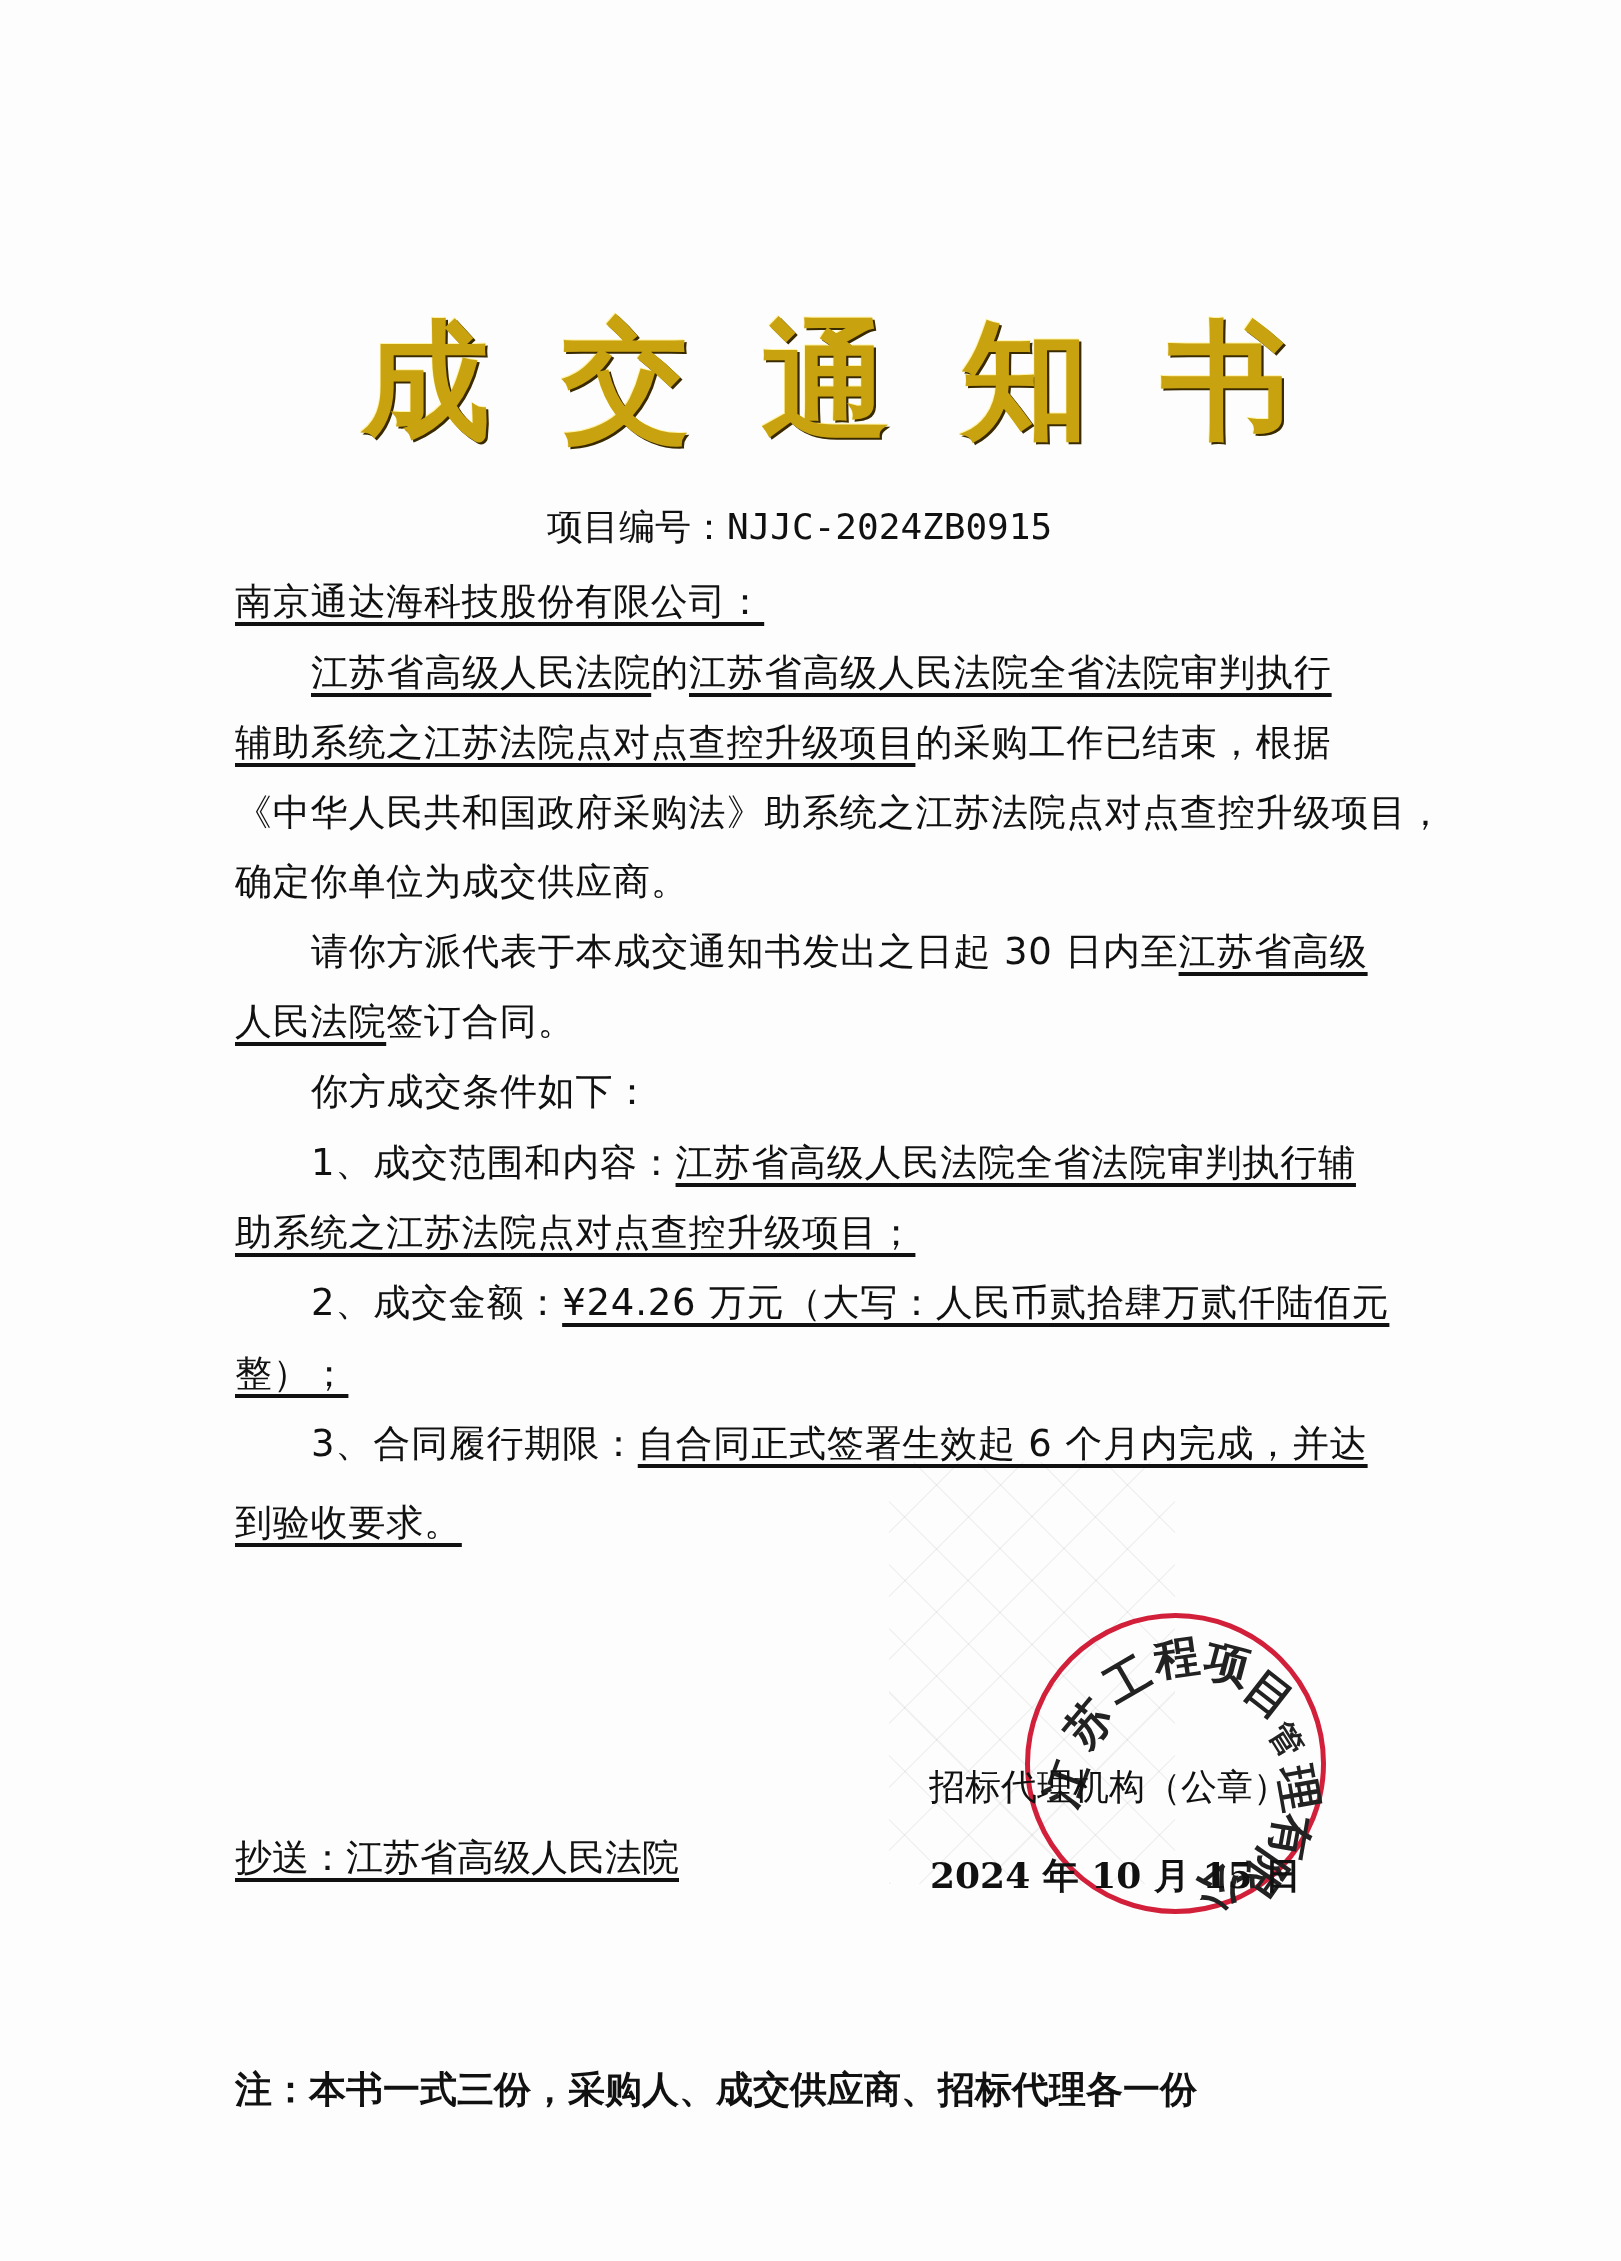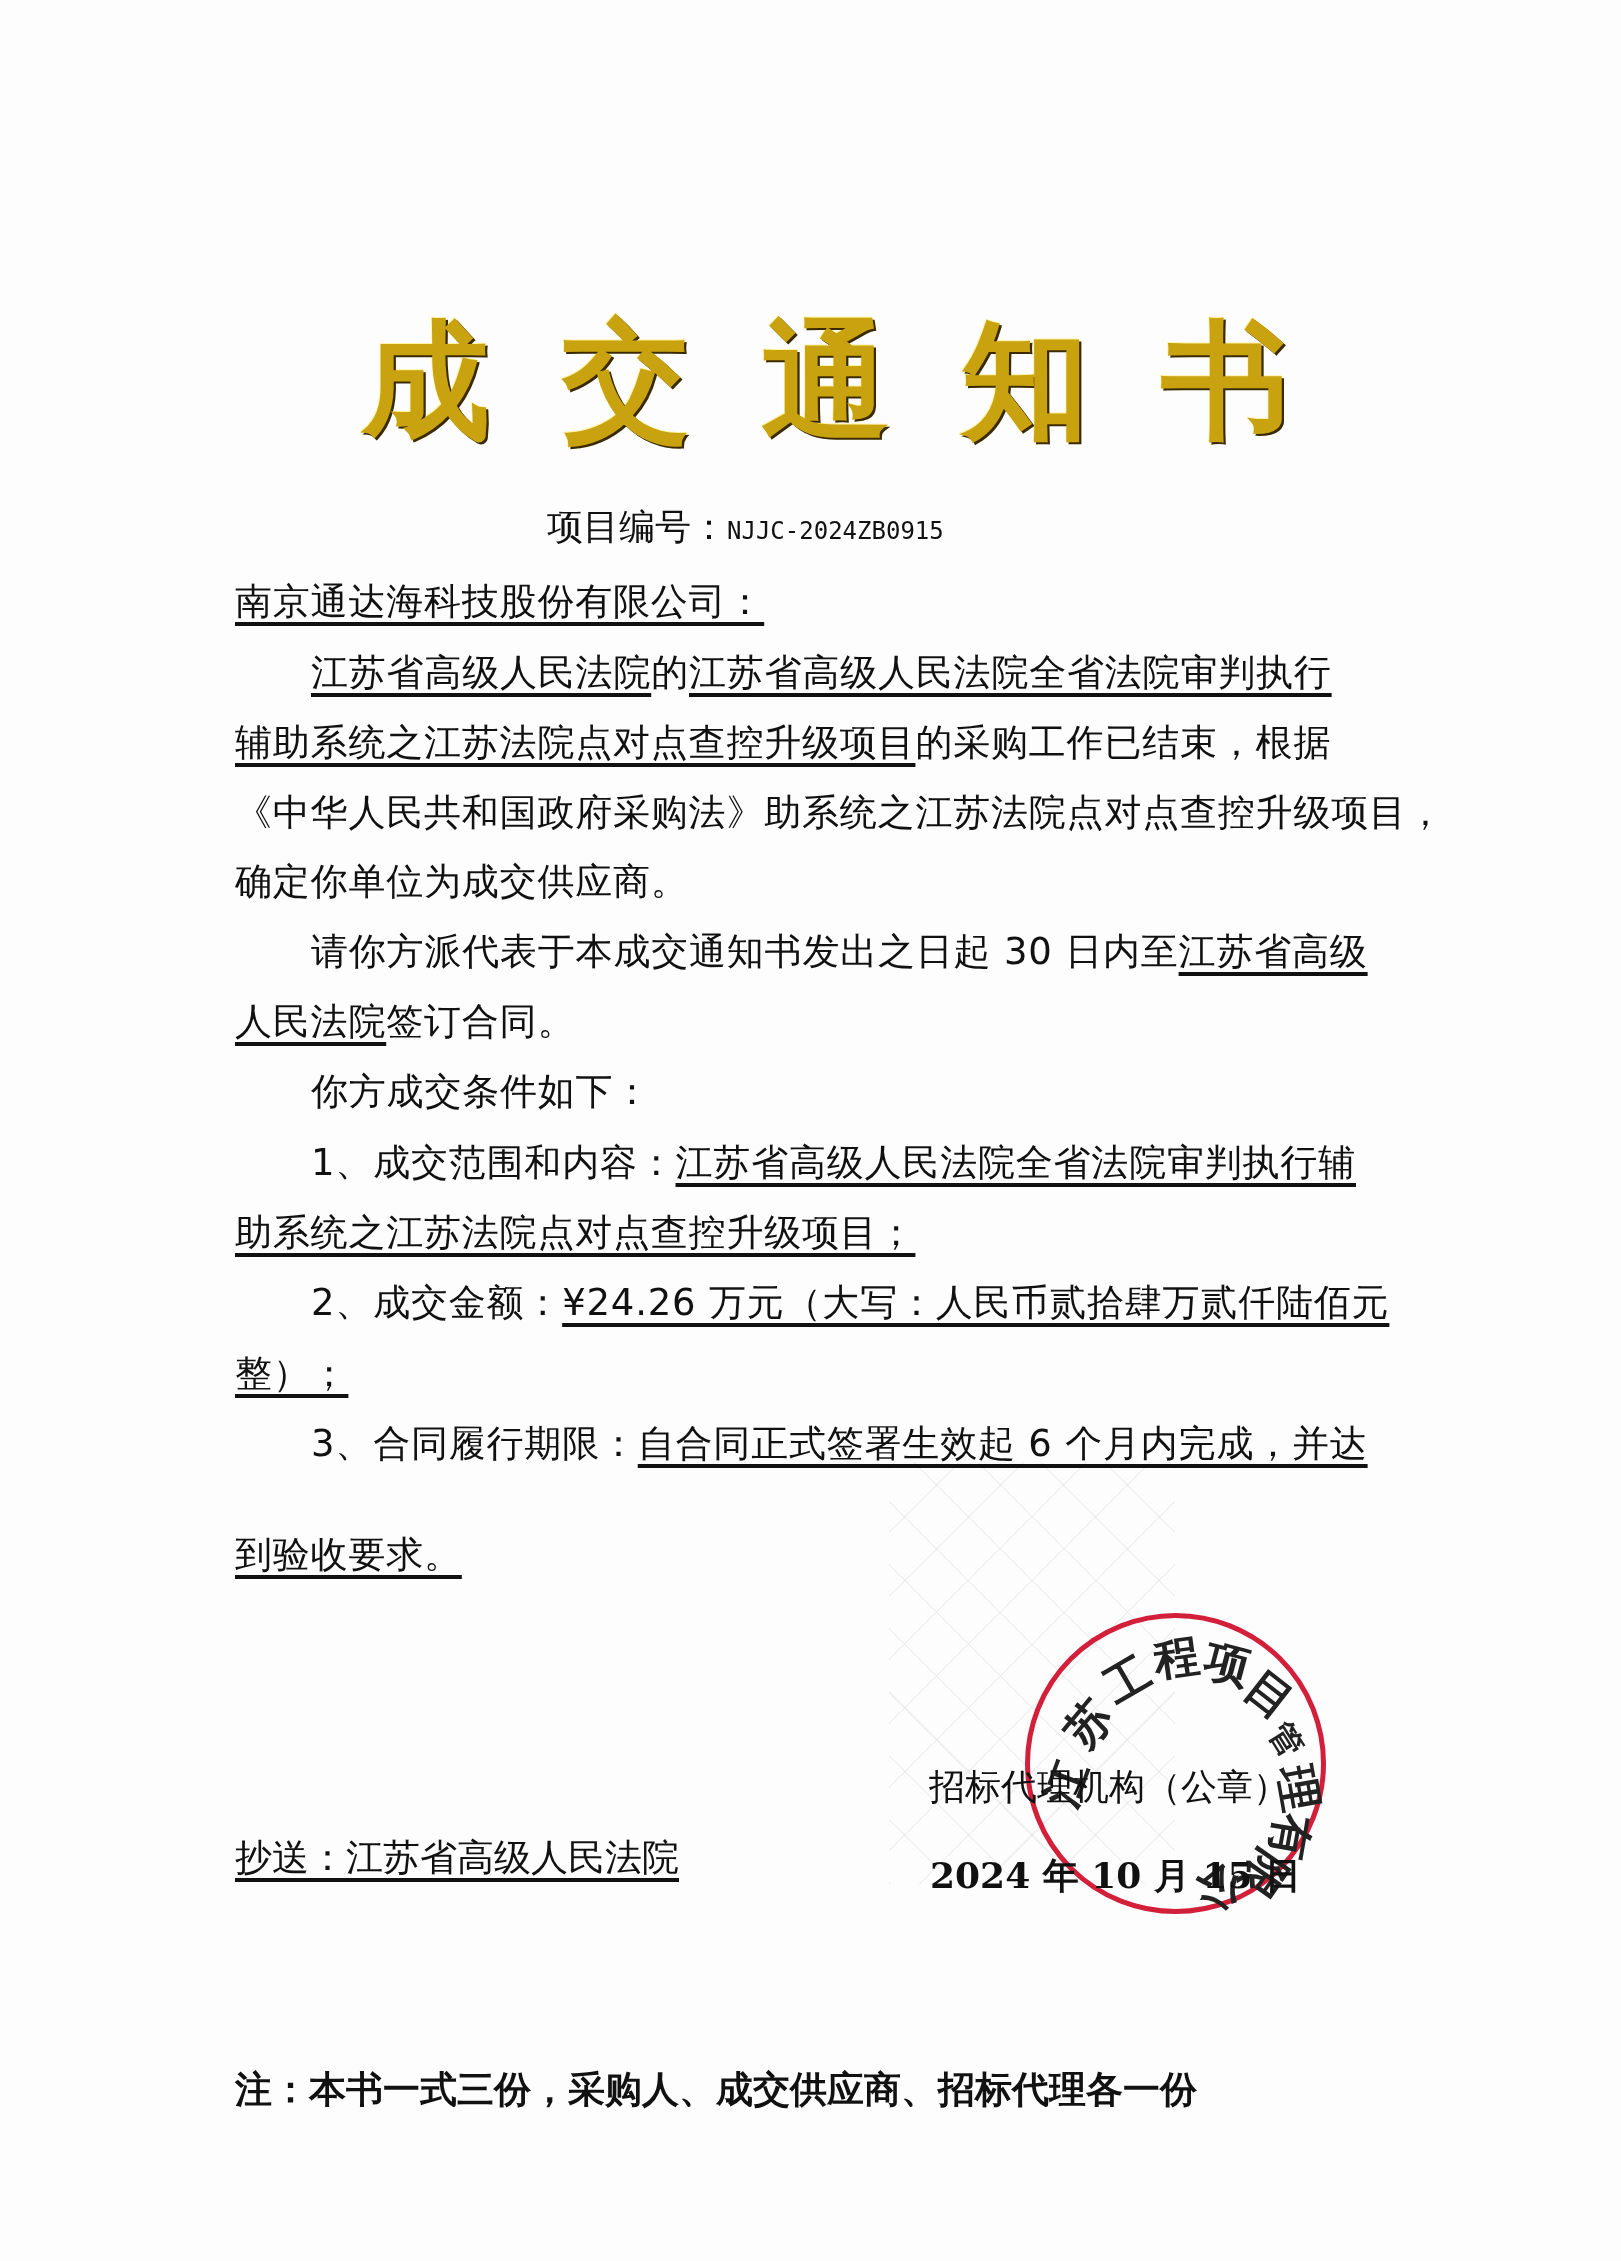--- a/index.html
+++ b/index.html
@@ -7,21 +7,21 @@
          font-family: "DejaVu Sans", "Liberation Sans", sans-serif; color: #111; }
   .page { position: absolute; left: 0; top: 0; width: 1621px; height: 2261px; background: #fdfdfd; }
 
   .title { position: absolute; top: 309px; left: 362px; width: 927px; display: flex; justify-content: space-between;
            font-family: "DejaVu Serif", "Liberation Serif", serif; font-weight: bold; font-size: 128px; line-height: 143px;
            color: #c9a210;
            text-shadow: 2.3px 2.3px 0 #3a2a00, -0.8px -0.8px 0 #fff2a0; }
   .title span { display: inline-block; }
 
   .project-no { position: absolute; top: 504px; left: 547px; font-size: 36px; line-height: 45px; white-space: nowrap; }
-  .project-no .code { font-family: "DejaVu Sans Mono", "Liberation Mono", monospace; font-size: 24px; }
+  .project-no .code { font-family: "DejaVu Sans Mono", "Liberation Mono", monospace; font-size: 36px; }
 
   .line { position: absolute; left: 235px; font-size: 37px; line-height: 45px; white-space: nowrap; letter-spacing: 0.8px; }
   .indent { left: 311px; }
   .u { text-decoration: underline; text-decoration-thickness: 3.8px; text-underline-offset: 7.5px; font-weight: normal; }
   .nu { font-weight: normal; }
 
   .stamp-pattern { position: absolute; left: 889px; top: 1462px; width: 286px; height: 422px;
     background-image:
       repeating-linear-gradient(45deg, rgba(0,0,0,0.06) 0 1.5px, transparent 1.5px 45px),
       repeating-linear-gradient(-45deg, rgba(0,0,0,0.06) 0 1.5px, transparent 1.5px 45px);
@@ -84,21 +84,21 @@
   <div class="line u" style="top:1210px;">助系统之江苏法院点对点查控升级项目；</div>
 
   <div class="line indent" style="top:1280px;">
     <span>2、成交金额：</span><span class="u">¥24.26 万元（大写：人民币贰拾肆万贰仟陆佰元</span>
   </div>
   <div class="line u" style="top:1351px;">整）；</div>
 
   <div class="line indent" style="top:1421px;">
     <span>3、合同履行期限：</span><span class="u">自合同正式签署生效起 6 个月内完成，并达</span>
   </div>
-  <div class="line u" style="top:1500px;margin-top:32px;">到验收要求。</div>
+  <div class="line u" style="top:1500px;">到验收要求。</div>
 
   <div class="stamp-pattern"></div>
 
   <div class="stamp">
     <span class="stamp-char" style="left:13.6px; top:143px; transform:rotate(-70deg);">江</span>
     <span class="stamp-char" style="left:36px; top:83px; transform:rotate(-50deg);">苏</span>
     <span class="stamp-char" style="left:75px; top:39px; transform:rotate(-30deg);">工</span>
     <span class="stamp-char" style="left:124px; top:16.6px; transform:rotate(-8deg);">程</span>
     <span class="stamp-char" style="left:175px; top:22.6px; transform:rotate(15deg);">项</span>
     <span class="stamp-char" style="left:217px; top:54px; transform:rotate(38deg);">目</span>

